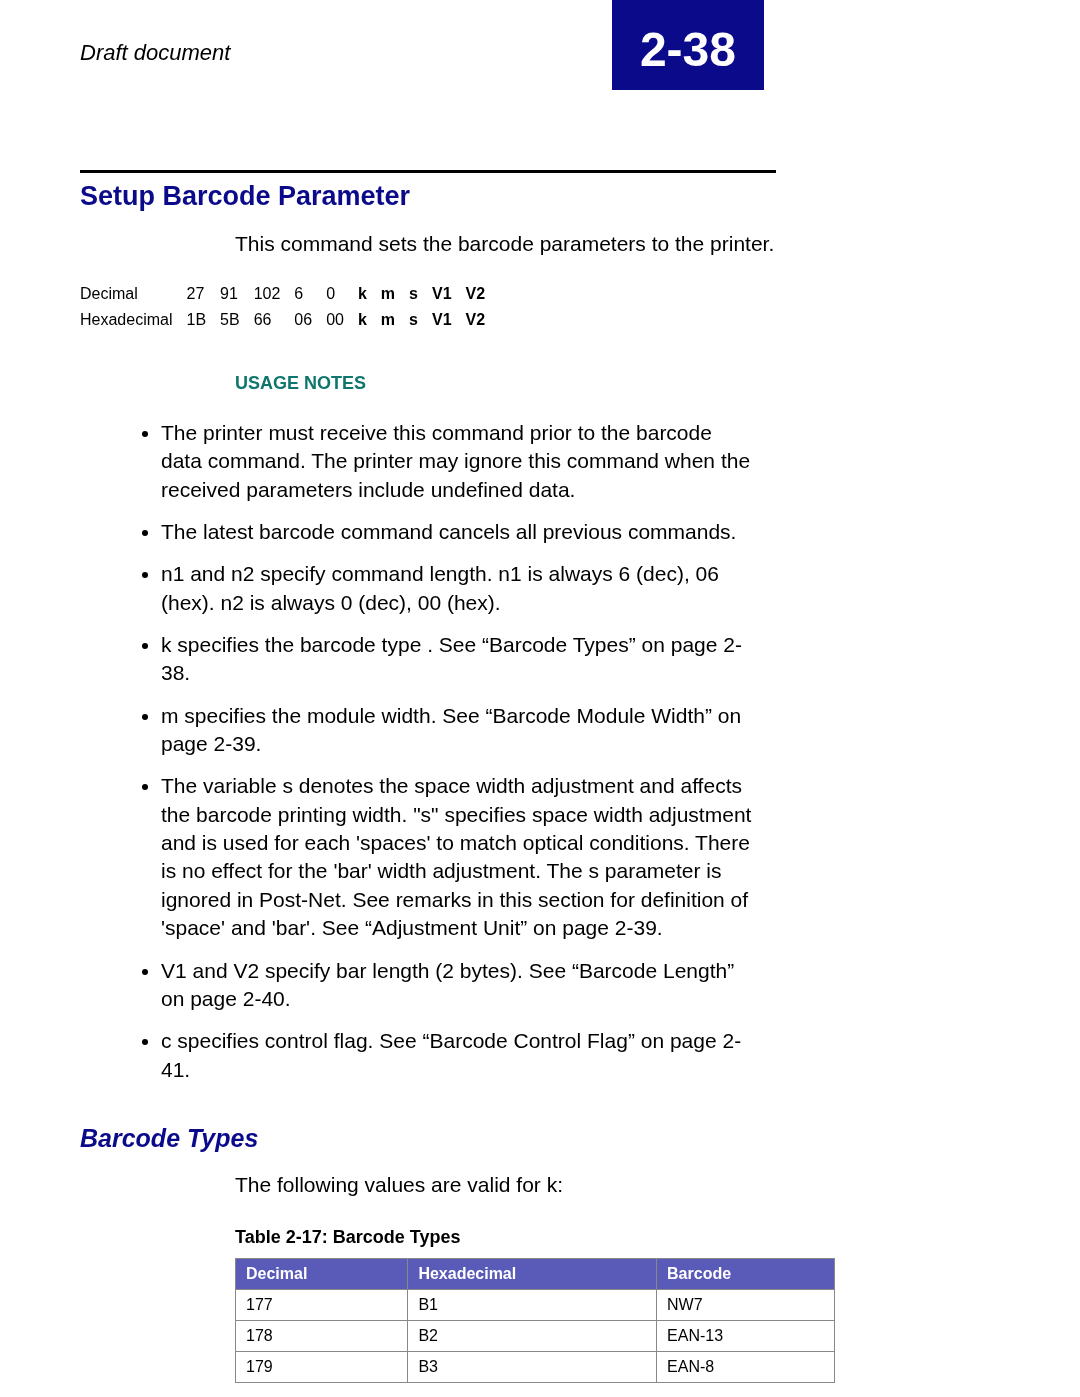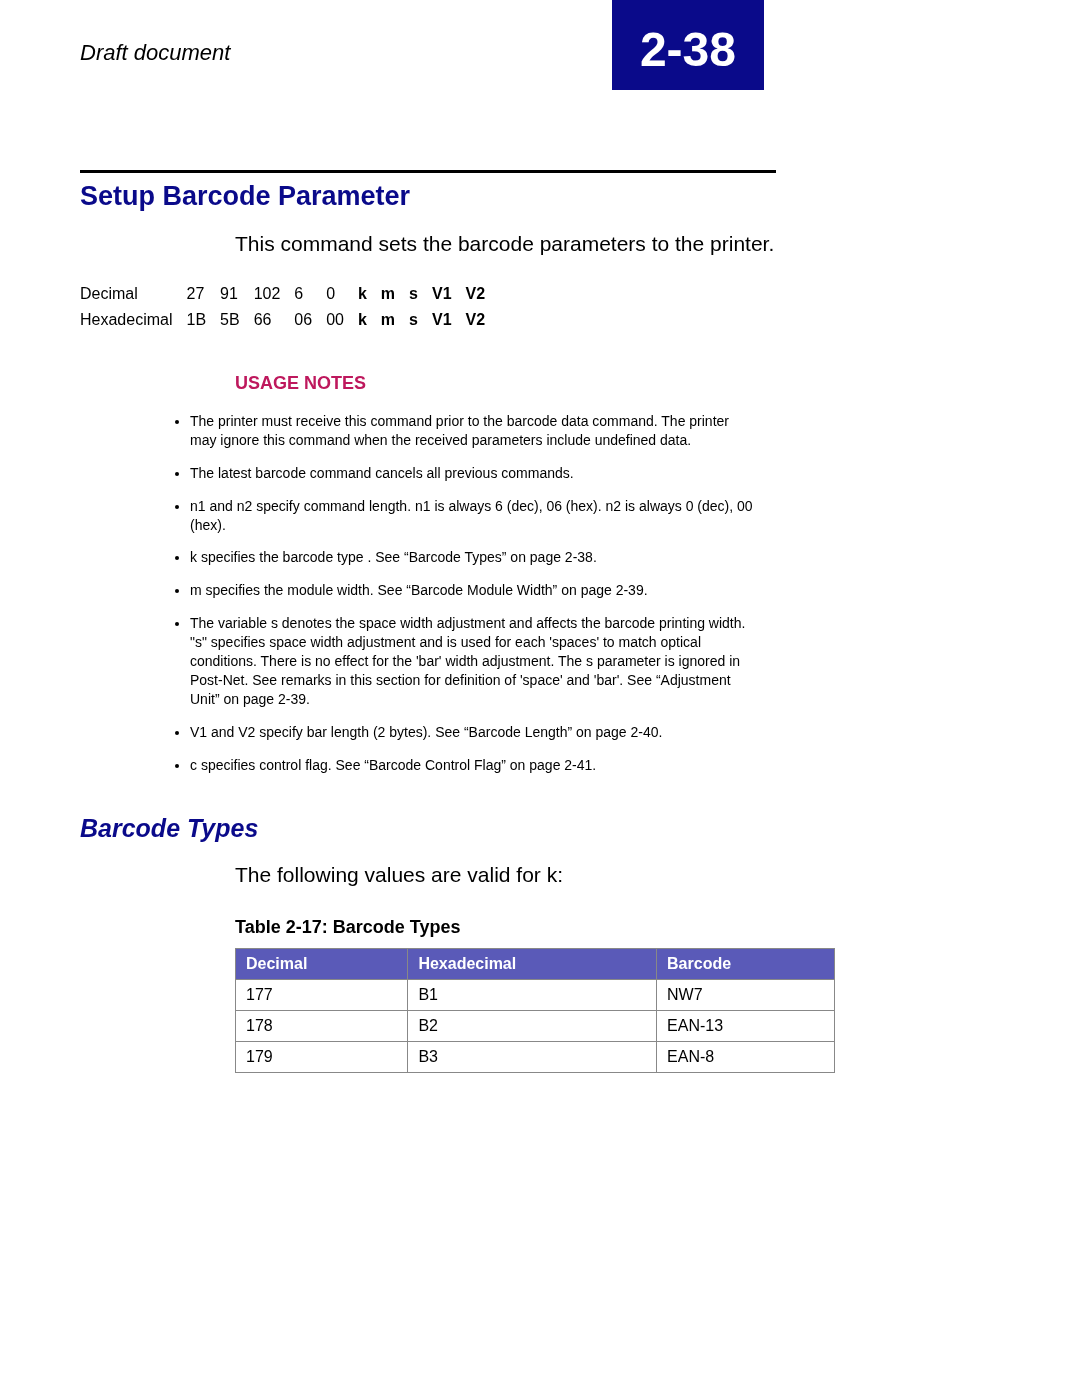--- a/index.html
+++ b/index.html
@@ -80,29 +80,29 @@
     font-size: 16px;
     margin-bottom: 40px;
   }
   table.fmt td {
     padding: 4px 14px 4px 0;
     white-space: nowrap;
   }
   table.fmt td.bold { font-weight: bold; }
   .usage-h {
     margin-left: 155px;
-    color: #be185d;
+    color: #0f766e;
     font-weight: bold;
     font-size: 18px;
-    margin-bottom: 18px;
+    margin-bottom: 25px;
   }
   ul.usage {
-    margin: 0 0 40px 110px;
+    margin: 0 0 40px 81px;
     padding: 0;
-    font-size: 14px;
+    font-size: 21px;
     line-height: 1.35;
   }
   ul.usage li {
     margin-bottom: 14px;
     padding-right: 20px;
   }
   h3.ital {
     color: #0a0a8a;
     font-style: italic;
     font-weight: bold;

